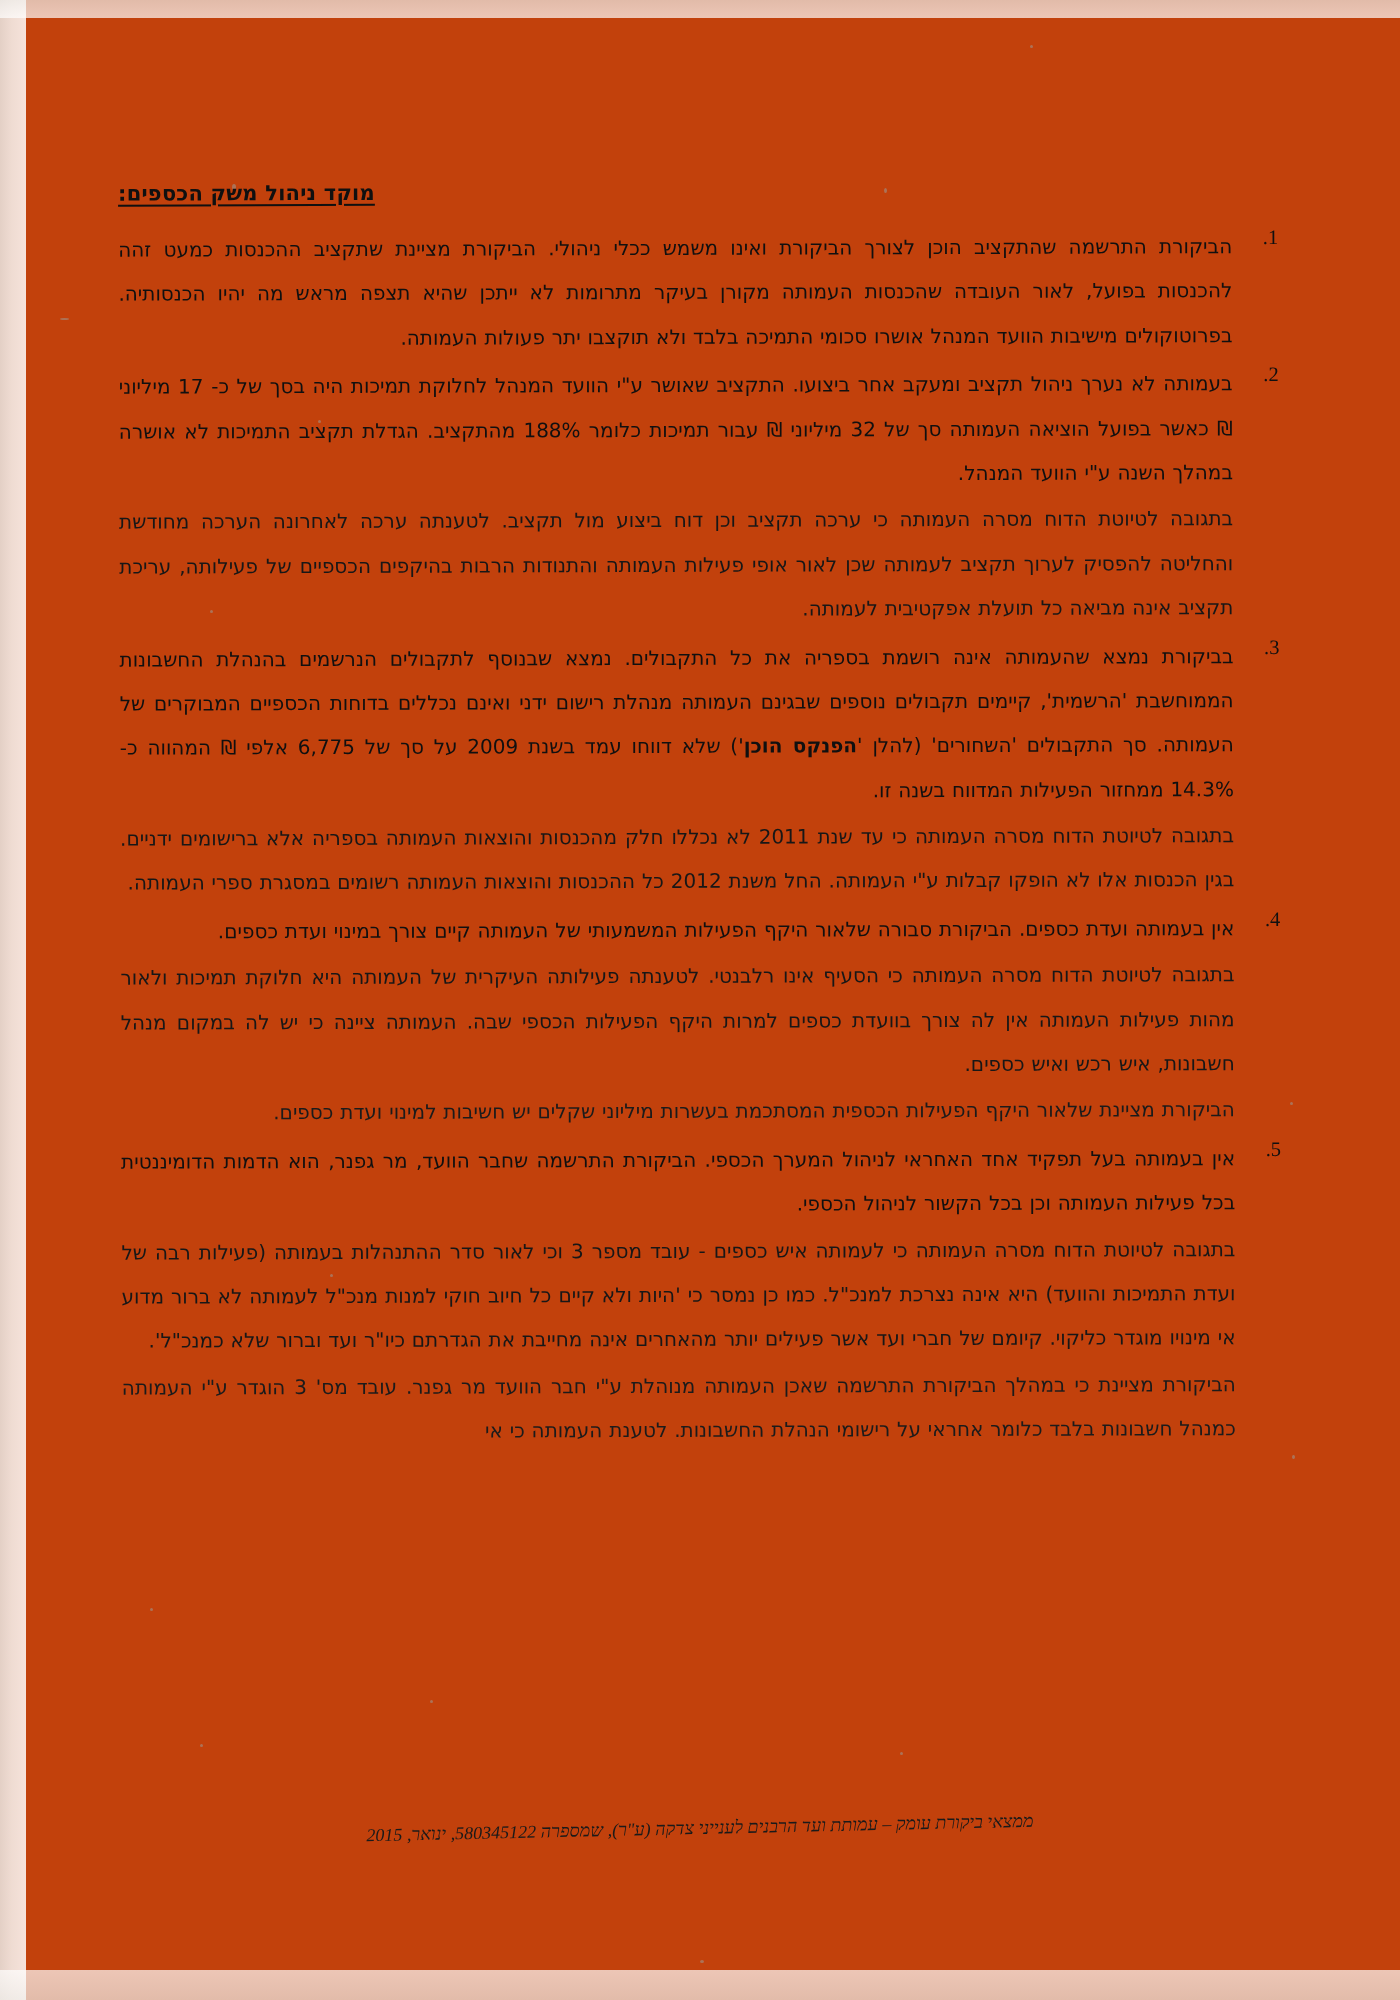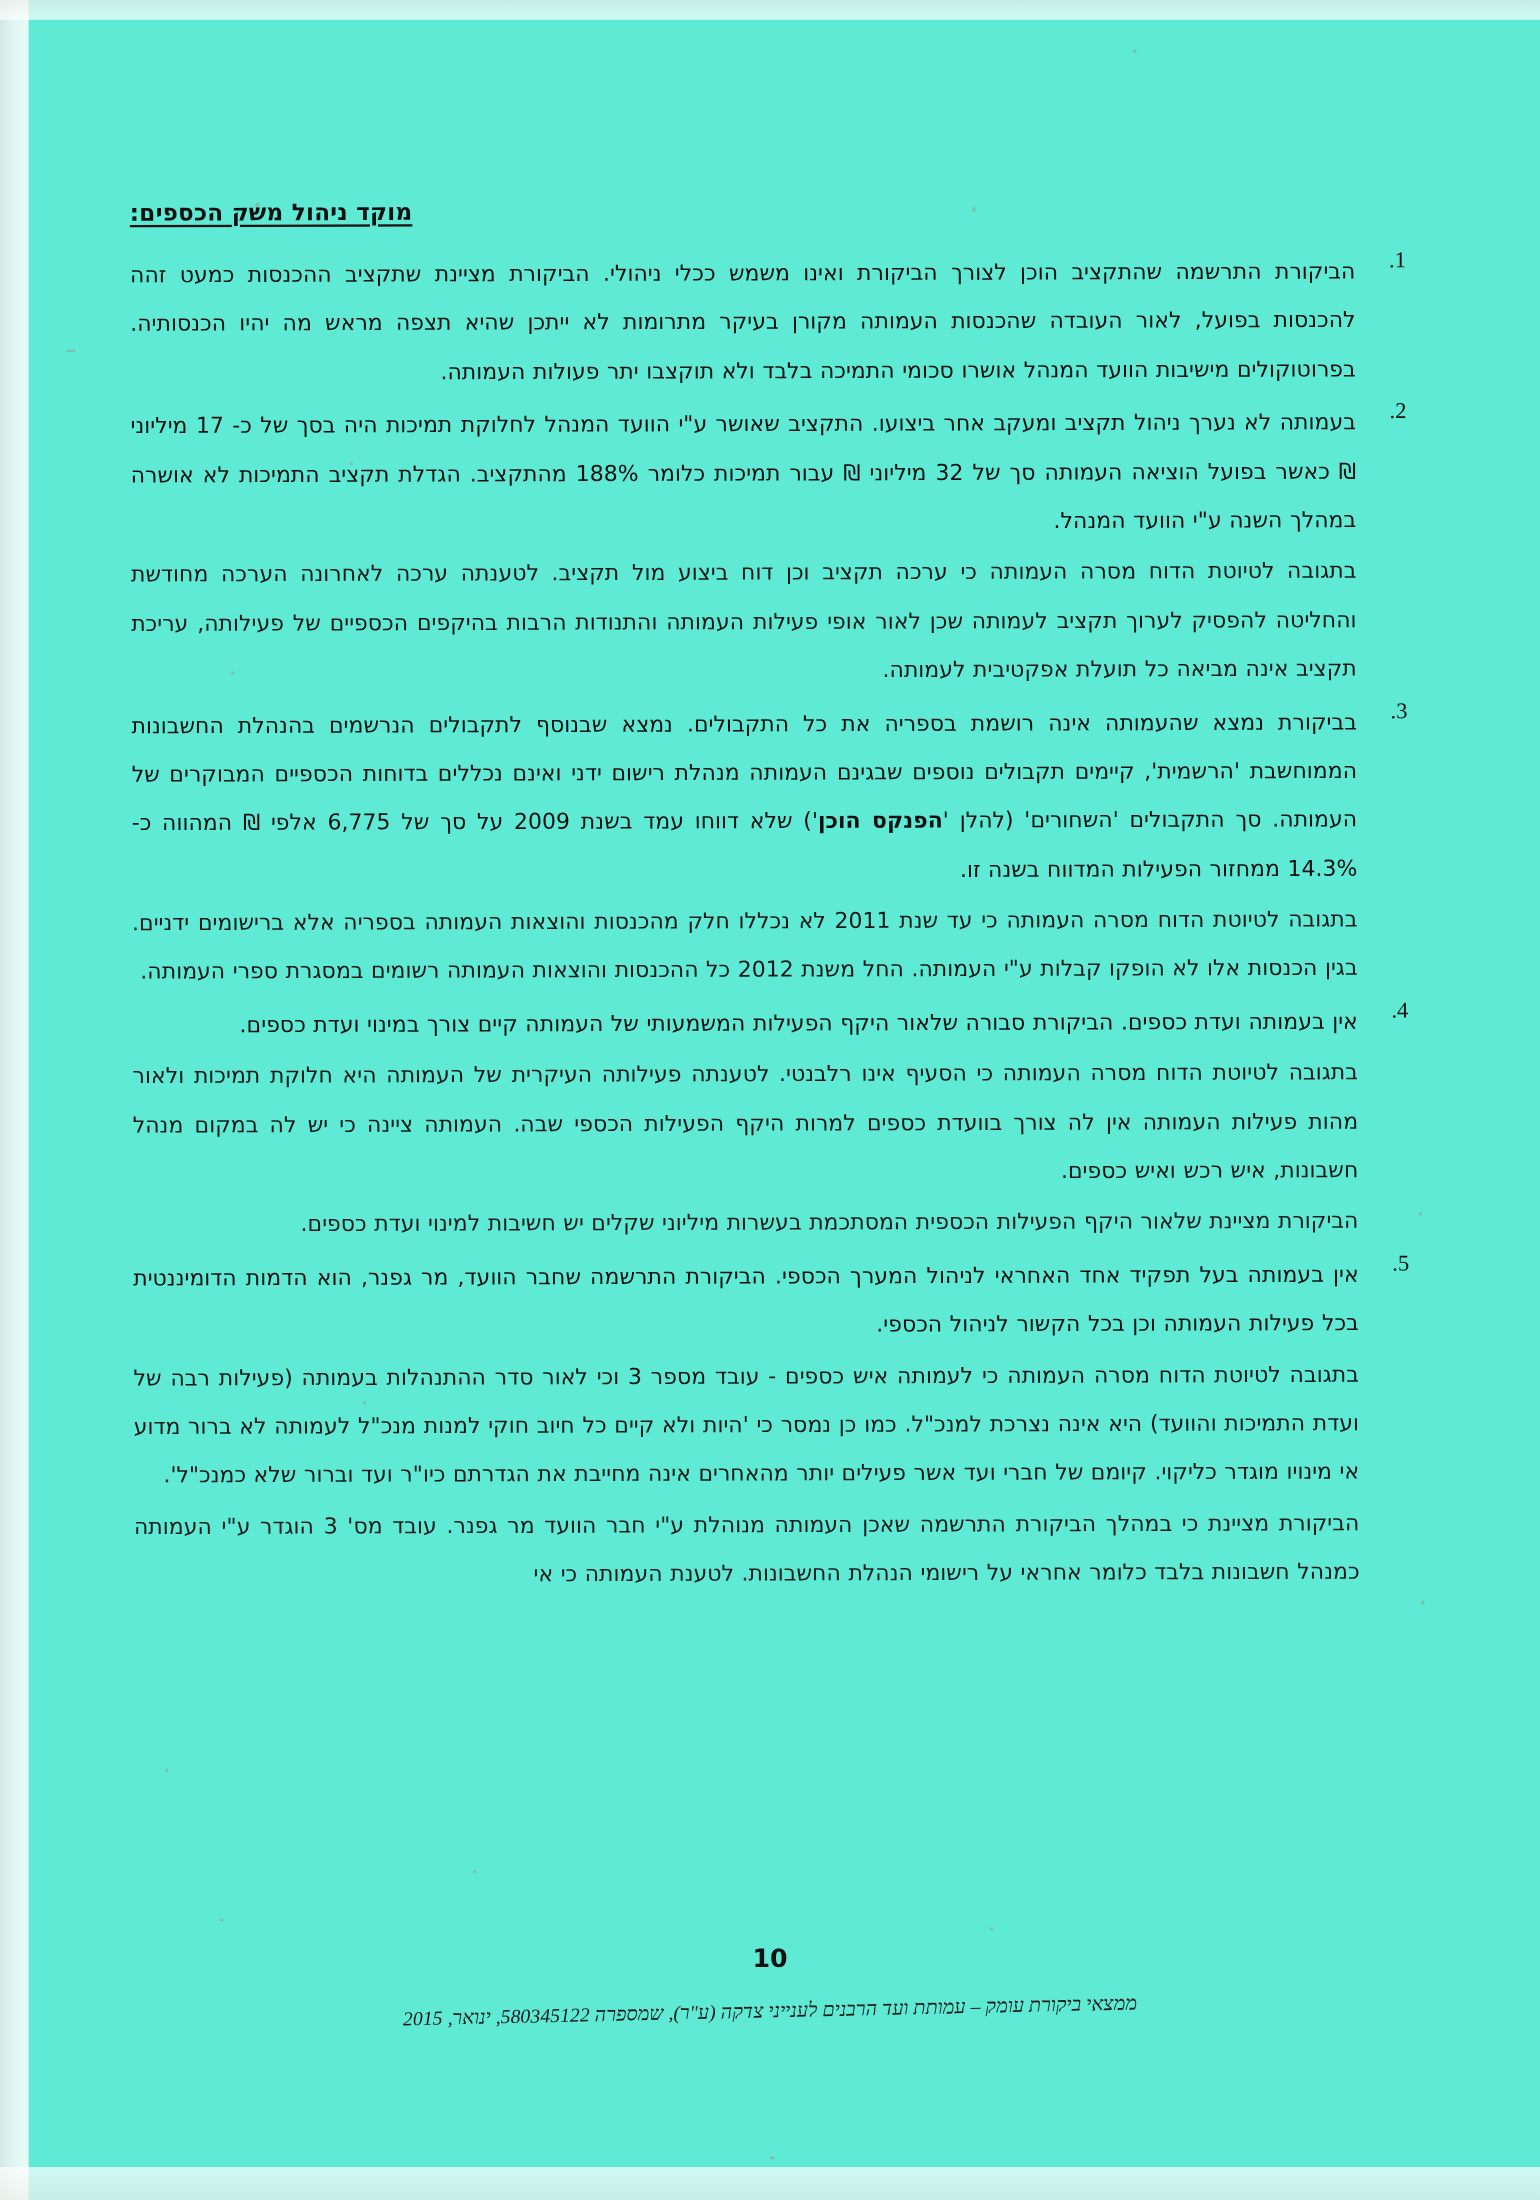--- a/index.html
+++ b/index.html
@@ -13,21 +13,21 @@
     height: 2000px;
     position: relative;
     overflow: hidden;
     font-family: "DejaVu Sans", "Liberation Sans", sans-serif;
   }
 
   
   .page-sheet {
     position: absolute;
     inset: 0;
-    background: #5eead4;
+    background: #c2410c;
     overflow: hidden;
     text-decoration: underline;
   }
 
   
   .scan-edge-left {
     position: absolute;
     top: 0; left: 0;
     width: 26px; height: 2000px;
     background: linear-gradient(to right, #e9e9e6 0%, #f7f7f5 45%, #ffffff 100%);
@@ -214,16 +214,15 @@
 
       <li class="clause">
         <p class="para tone-b">אין בעמותה בעל תפקיד אחד האחראי לניהול המערך הכספי. הביקורת התרשמה שחבר הוועד, מר גפנר, הוא הדמות הדומיננטית בכל פעילות העמותה וכן בכל הקשור לניהול הכספי.</p>
         <p class="para response tone-a">בתגובה לטיוטת הדוח מסרה העמותה כי לעמותה איש כספים - עובד מספר 3 וכי לאור סדר ההתנהלות בעמותה (פעילות רבה של ועדת התמיכות והוועד) היא אינה נצרכת למנכ"ל. כמו כן נמסר כי 'היות ולא קיים כל חיוב חוקי למנות מנכ"ל לעמותה לא ברור מדוע אי מינויו מוגדר כליקוי. קיומם של חברי ועד אשר פעילים יותר מהאחרים אינה מחייבת את הגדרתם כיו"ר ועד וברור שלא כמנכ"ל'.</p>
         <p class="para response tone-c">הביקורת מציינת כי במהלך הביקורת התרשמה שאכן העמותה מנוהלת ע"י חבר הוועד מר גפנר. עובד מס' 3 הוגדר ע"י העמותה כמנהל חשבונות בלבד כלומר אחראי על רישומי הנהלת החשבונות. לטענת העמותה כי אי</p>
       </li>
 
     </ol>
   </div>
 
-  <div class="page-number">10</div>
 
   <div class="footer-note">ממצאי ביקורת עומק – עמותת ועד הרבנים לענייני צדקה (ע"ר), שמספרה 580345122, ינואר, 2015</div>
 </div>
 
 </body></html>

